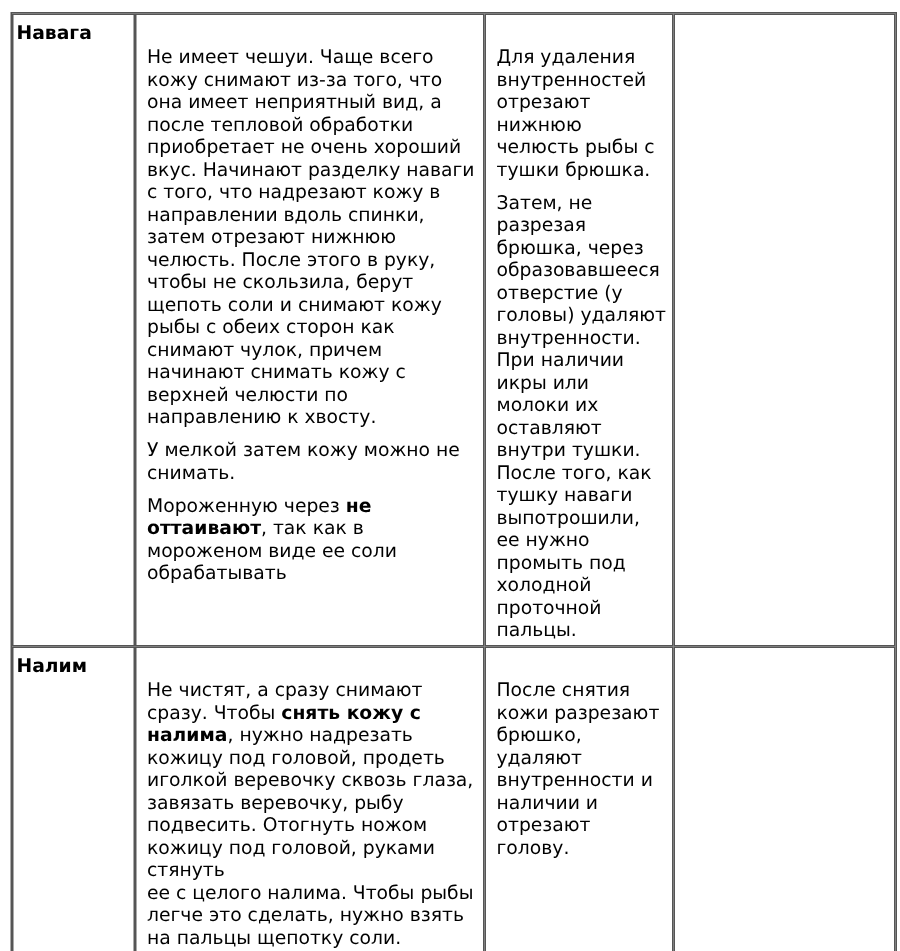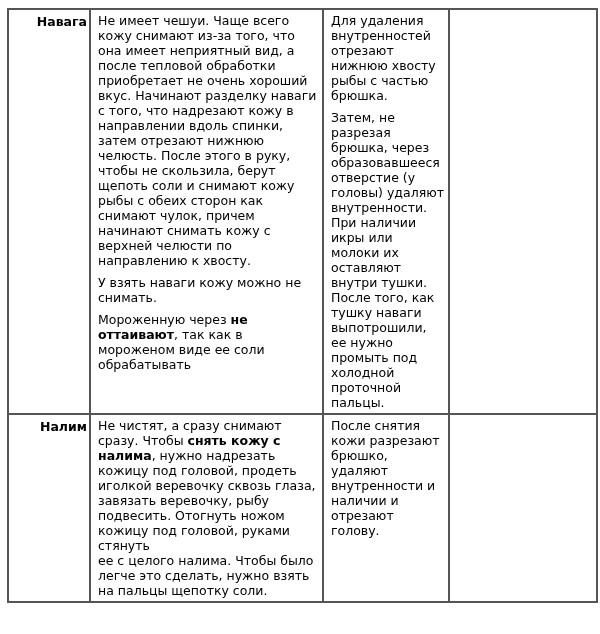--- a/index.html
+++ b/index.html
@@ -20,26 +20,26 @@
     border-collapse: separate;
     border-spacing: 0;
     table-layout: fixed;
     width: 589px;
     border: 1px solid #555555;
   }
   td.cell {
     border: 1px solid #555555;
     vertical-align: top;
     box-sizing: border-box;
-    padding: 3px 3px 3px 7px;
+    padding: 20px 3px 3px 7px;
     font-size: 12.5px;
     line-height: 15px;
   }
   td.name-cell {
-    text-align: right;
+    text-align: left;
     font-weight: bold;
     padding: 4px 2px;
     margin-left: 13px;
   }
   tbody tr:nth-child(1) { height: 402px; }
   tbody tr:nth-child(2) { height: 160px; }
   td.cell p {
     margin: 0 0 7px 0;
     white-space: pre-wrap;
   }
@@ -55,34 +55,34 @@
       <col style="width:82px">
       <col style="width:233px">
       <col style="width:126px">
       <col style="width:148px">
     </colgroup>
     <tbody>
         <tr>
           <td class="cell name-cell">Навага</td>
           <td class="cell method-cell">
             <p><span>Не имеет чешуи. Чаще всего кожу снимают из-за того, что она имеет неприятный вид, а после тепловой обработки приобретает не очень хороший вкус. Начинают разделку наваги с того, что надрезают кожу в направлении вдоль спинки, затем отрезают нижнюю челюсть. После этого в руку, чтобы не скользила, берут щепоть соли и снимают кожу рыбы с обеих сторон как снимают чулок, причем начинают снимать кожу с верхней челюсти по направлению к хвосту.</span></p>
-            <p><span>У взять наваги кожу можно не снимать.</span></p>
+            <p><span>У мелкой затем кожу можно не снимать.</span></p>
             <p><span>Мороженную через </span><b>не оттаивают</b><span>, так как в мороженом виде ее соли обрабатывать</span></p>
           </td>
           <td class="cell gutting-cell">
-            <p><span>Для удаления внутренностей отрезают нижнюю хвосту рыбы с частью брюшка.</span></p>
+            <p><span>Для удаления внутренностей отрезают нижнюю челюсть рыбы с тушки брюшка.</span></p>
             <p><span>Затем, не разрезая брюшка, через образовавшееся отверстие (у головы) удаляют внутренности. При наличии икры или молоки их оставляют внутри тушки. После того, как тушку наваги выпотрошили, ее нужно промыть под холодной проточной пальцы.</span></p>
           </td>
           <td class="cell notes-cell"></td>
         </tr>
         <tr>
           <td class="cell name-cell">Налим</td>
           <td class="cell method-cell">
             <p><span>Не чистят, а сразу снимают сразу. Чтобы </span><b>снять кожу с налима</b><span>, нужно надрезать кожицу под головой, продеть иголкой веревочку сквозь глаза, завязать веревочку, рыбу подвесить. Отогнуть ножом  кожицу под головой, руками стянуть
-ее с целого налима. Чтобы было легче это сделать, нужно взять на пальцы щепотку соли.</span></p>
+ее с целого налима. Чтобы рыбы легче это сделать, нужно взять на пальцы щепотку соли.</span></p>
           </td>
           <td class="cell gutting-cell">
             <p><span>После снятия кожи разрезают брюшко, удаляют внутренности и наличии и отрезают голову.</span></p>
           </td>
           <td class="cell notes-cell"></td>
         </tr>
       </tbody>
   </table>
 </div>
 

